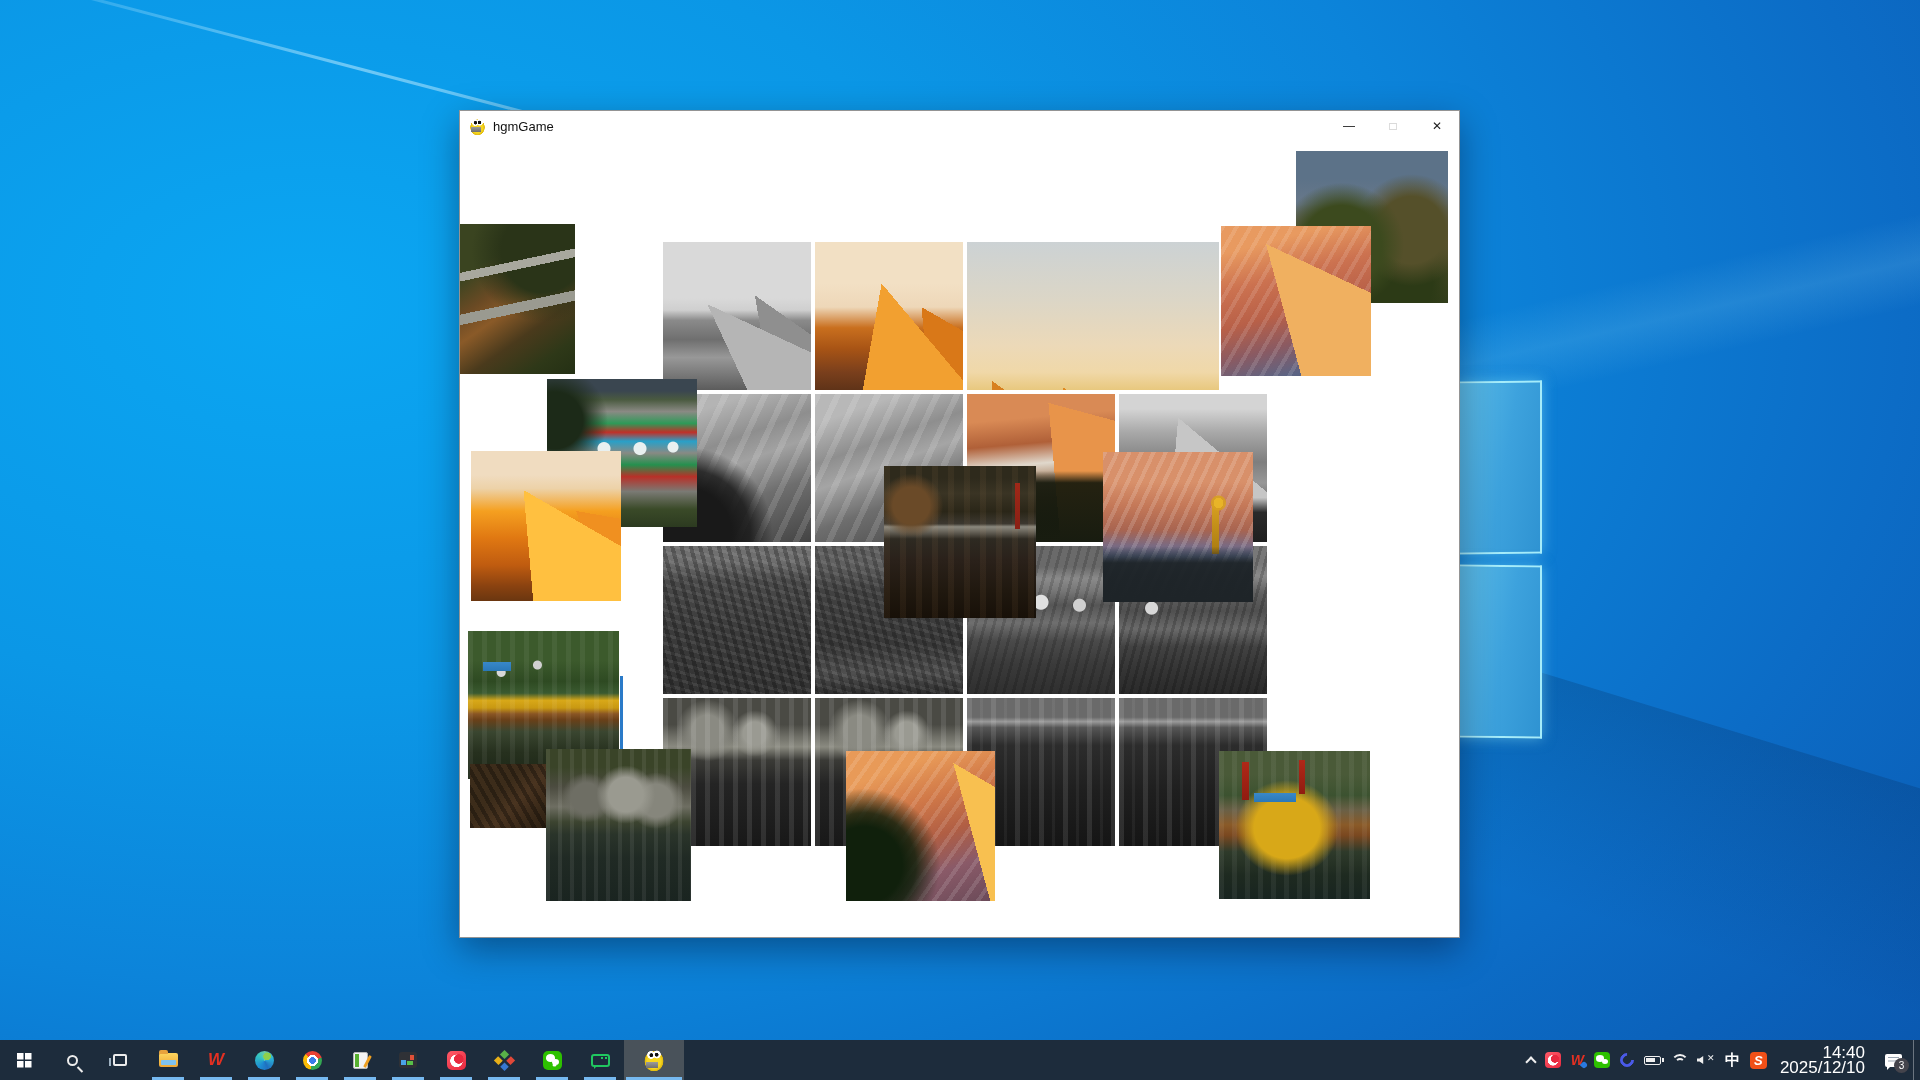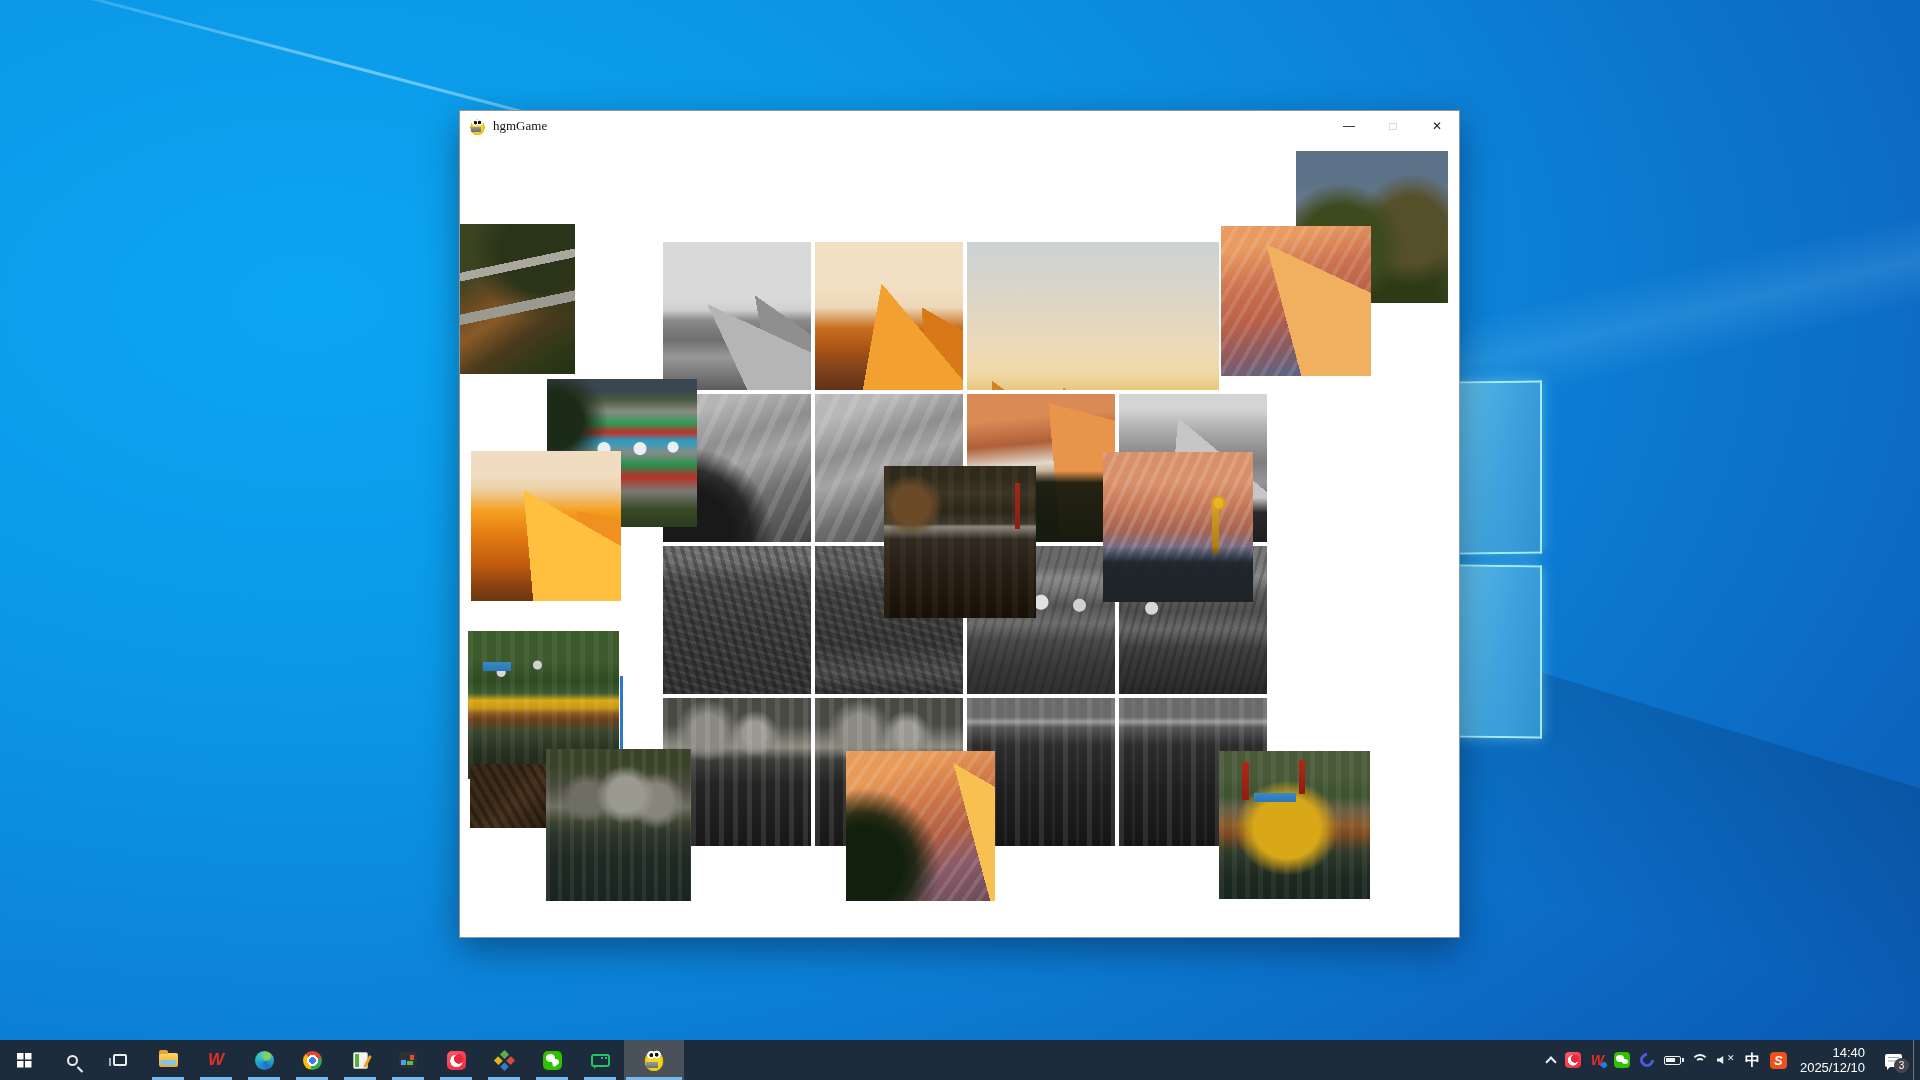--- a/index.html
+++ b/index.html
@@ -34,21 +34,21 @@
   .titlebar{position:absolute;left:0;top:0;right:0;height:30px;background:#fff;
     display:flex;align-items:center;}
   .tb-ico{width:17px;height:17px;margin-left:9px;position:relative;flex:0 0 auto;
     background:
       radial-gradient(circle at 38% 28%, #111 0 1.5px, transparent 2px),
       radial-gradient(circle at 62% 26%, #111 0 1.5px, transparent 2px),
       radial-gradient(circle at 37% 27%, #fff 0 3px, transparent 3.6px),
       radial-gradient(circle at 63% 25%, #fff 0 3px, transparent 3.6px),
       linear-gradient(#9a9a9a,#6e6e6e) 30% 82%/10px 5px no-repeat,
       radial-gradient(ellipse at 50% 55%, #f6d620 0 44%, #e0b90e 58%, transparent 62%);}
-  .title-text{margin-left:7px;font-size:13px;color:#111;font-family:Liberation Serif, serif;}
+  .title-text{margin-left:7px;font-size:13px;color:#111;}
   .cap-btns{margin-left:auto;display:flex;height:30px;}
   .cap{width:44px;height:30px;display:flex;align-items:center;justify-content:center;
     font-size:12px;color:#222;}
   .cap.max{color:#b9b9b9;}
   .canvas{position:absolute;left:0;top:30px;width:999px;height:796px;background:#fff;overflow:hidden;}
 
   .tile{position:absolute;}
 
   
   .k-gray-peaks{background:
@@ -264,21 +264,21 @@
   .tic-wifi::after{content:"";position:absolute;left:4px;top:4px;width:6px;height:6px;
     border:2px solid #f0f0f0;border-radius:50%;clip-path:polygon(50% 50%,0 0,100% 0);
     box-shadow:0 0 0 0 #f0f0f0;}
   .tic-mute{width:18px;height:12px;color:#f0f0f0;font-size:11px;}
   .tic-mute::before{content:"";position:absolute;left:0;top:2px;width:9px;height:8px;background:#f0f0f0;
     clip-path:polygon(0 30%,30% 30%,70% 0,70% 100%,30% 70%,0 70%);}
   .tic-mute::after{content:"✕";position:absolute;left:10px;top:-1px;font-size:9px;}
   .tic-ime{color:#fff;font-size:15px;font-weight:700;}
   .tic-sogou{width:17px;height:17px;border-radius:4px;background:#f05018;color:#fff;
     font-size:13px;font-weight:800;font-style:italic;display:flex;align-items:center;justify-content:center;}
-  .clock{color:#fff;font-size:13px;line-height:15px;text-align:right;padding:0 8px;}
+  .clock{color:#fff;font-size:17px;line-height:15px;text-align:right;padding:0 8px;}
   .notif{position:relative;width:40px;height:40px;display:flex;align-items:center;justify-content:center;}
   .notif-ic{position:relative;width:17px;height:13px;background:#fff;border-radius:2px;}
   .notif-ic::before{content:"";position:absolute;left:2px;bottom:-4px;width:5px;height:5px;
     background:#fff;clip-path:polygon(0 0,100% 0,0 100%);}
   .notif-ic::after{content:"";position:absolute;left:3px;top:3px;width:11px;height:1.5px;
     background:#9aa5b2;box-shadow:0 3.5px 0 #9aa5b2;}
   .notif-badge{position:absolute;right:4px;bottom:7px;width:15px;height:15px;border-radius:50%;
     background:#44444c;color:#fff;font-size:10px;display:flex;align-items:center;justify-content:center;}
   .show-desktop{width:5px;height:40px;border-left:1px solid rgba(255,255,255,.35);}
 </style>

